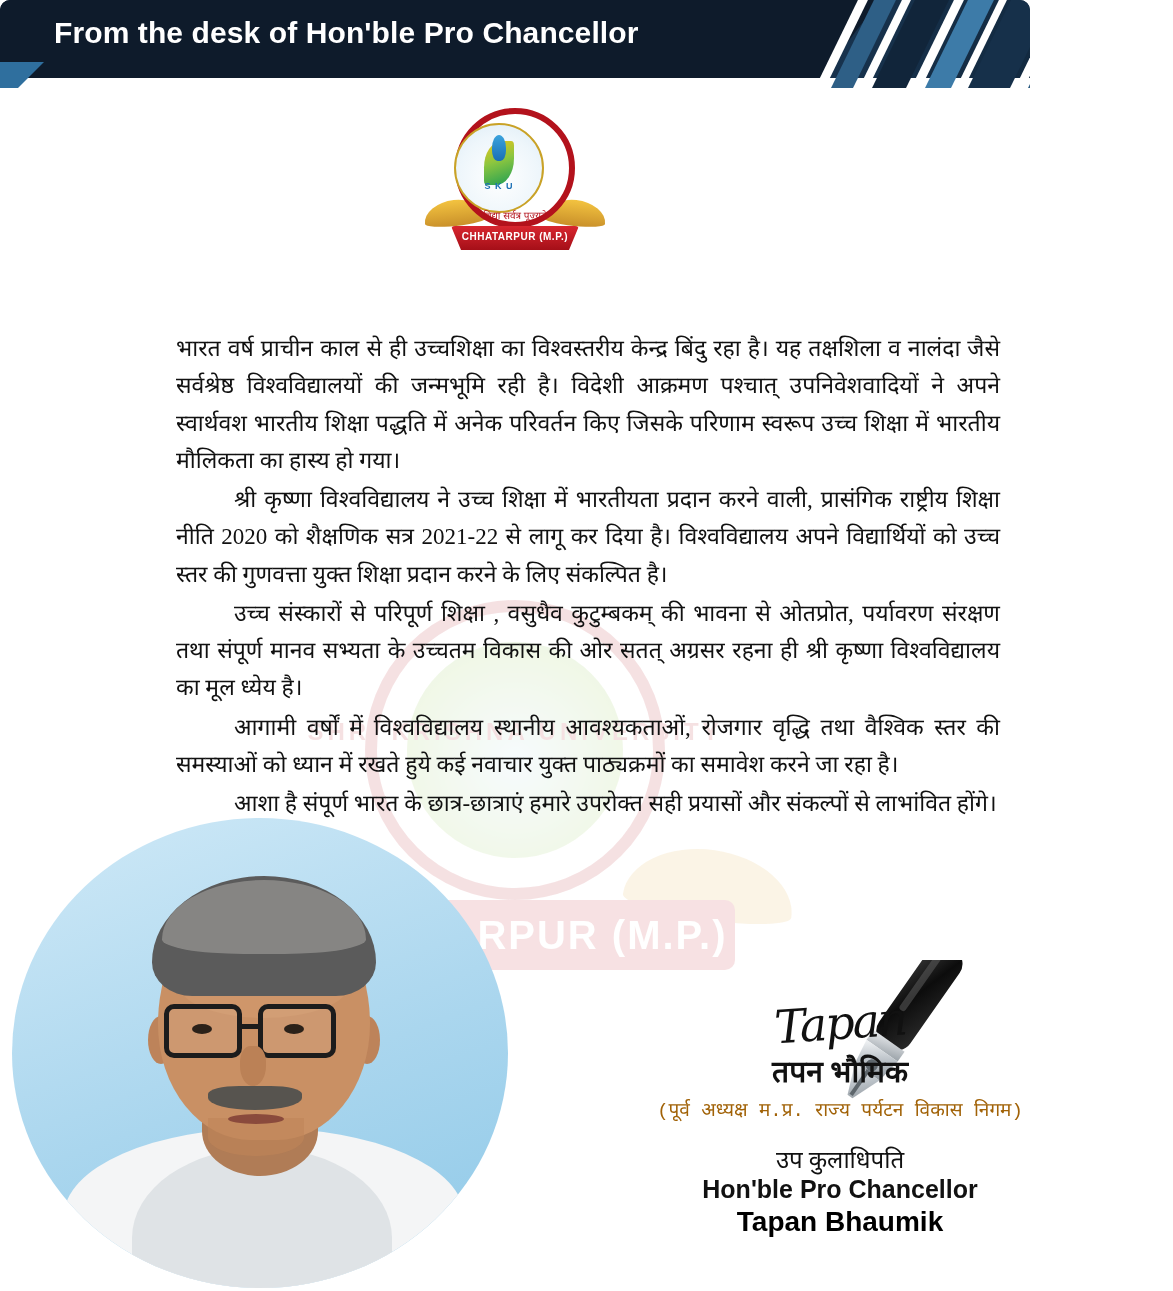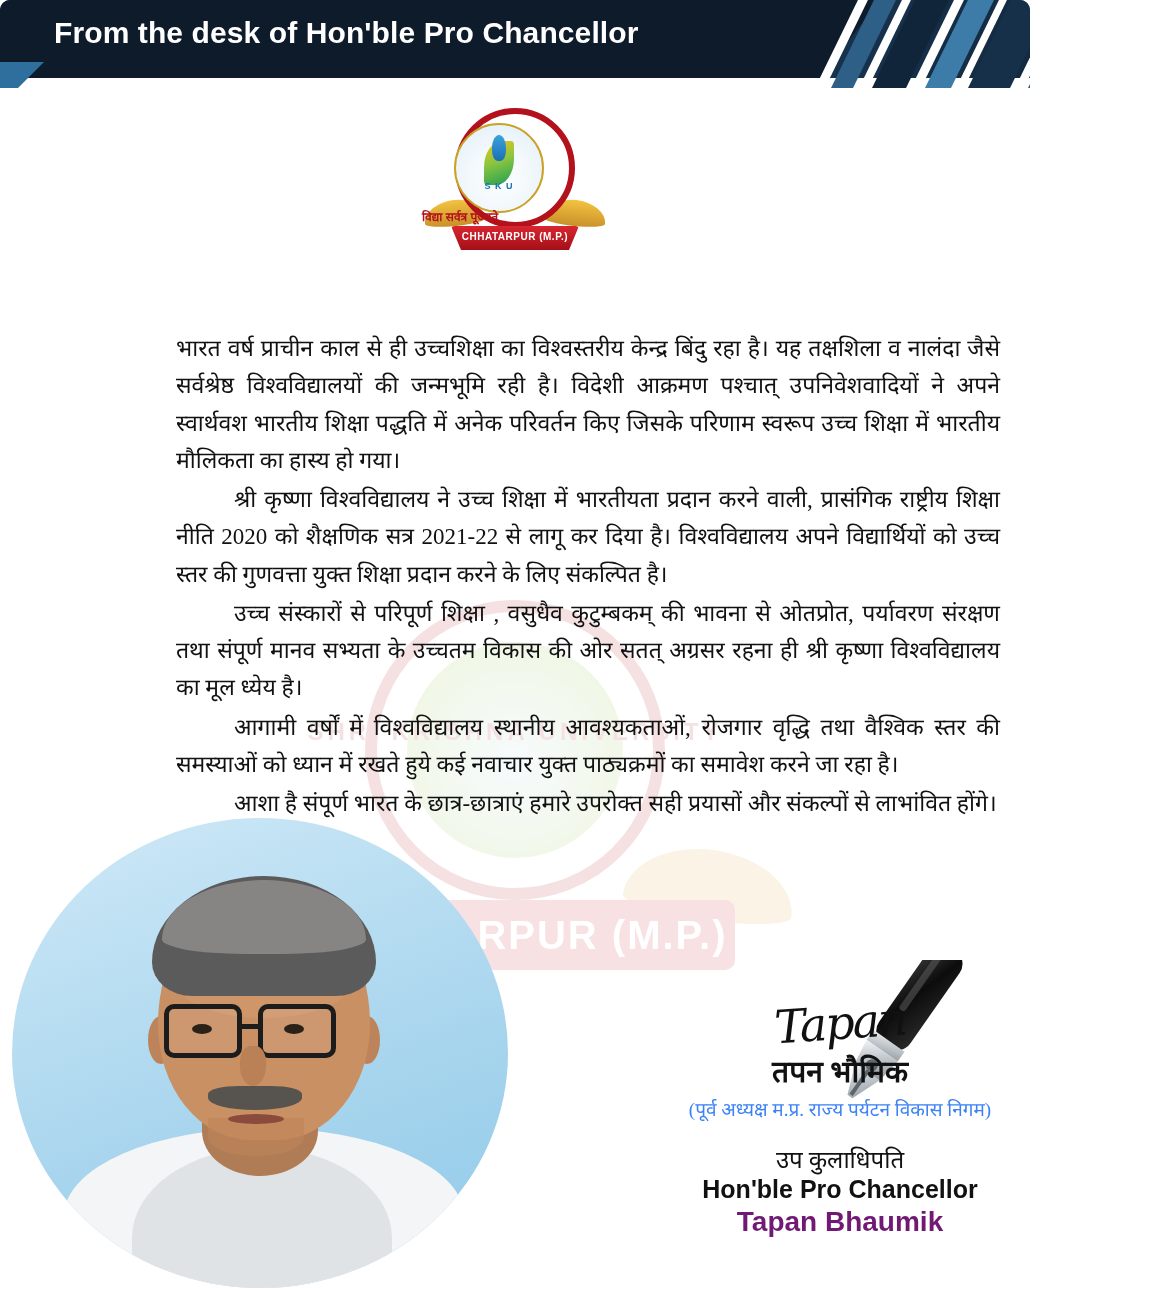--- a/index.html
+++ b/index.html
@@ -155,24 +155,24 @@
     font-size: 10px;
     font-weight: bold;
     text-align: center;
     line-height: 22px;
     letter-spacing: 0.5px;
   }
   .em-sub {
     position: absolute;
     left: 0; right: 0;
     top: 100px;
-    text-align: left;
-    font-size: 12px;
+    text-align: center;
+    font-size: 10px;
     color: #b3121c;
-    font-weight: bold;
+    font-weight: normal;
   }
 
   
   .watermark {
     position: absolute;
     left: 50%;
     top: 600px;
     transform: translateX(-50%);
     width: 560px;
     height: 430px;
@@ -398,41 +398,41 @@
     margin-bottom: 4px;
   }
   .sig-name-hi {
     font-family: "Liberation Serif", "DejaVu Serif", serif;
     font-size: 30px;
     font-weight: bold;
     color: #111;
     margin-top: 2px;
   }
   .sig-post-hi {
-    font-family: Liberation Serif, serif;
+    font-family: Liberation Mono, monospace;
     font-size: 19px;
-    color: #3b82f6;
+    color: #a16207;
     margin-top: 5px;
   }
   .sig-role-hi {
     font-family: "Liberation Serif", "DejaVu Serif", serif;
     font-size: 24px;
     color: #111;
     margin-top: 20px;
   }
   .sig-role-en {
     font-size: 25px;
     font-weight: bold;
     color: #111;
     margin-top: 0;
   }
   .sig-name-en {
     font-size: 28px;
     font-weight: bold;
-    color: #701a75;
+    color: #000000;
     margin-top: 2px;
   }
 </style>
 </head>
 <body>
 
 <div class="page">
 
   <div class="header">
     <div class="header-bg"></div>

